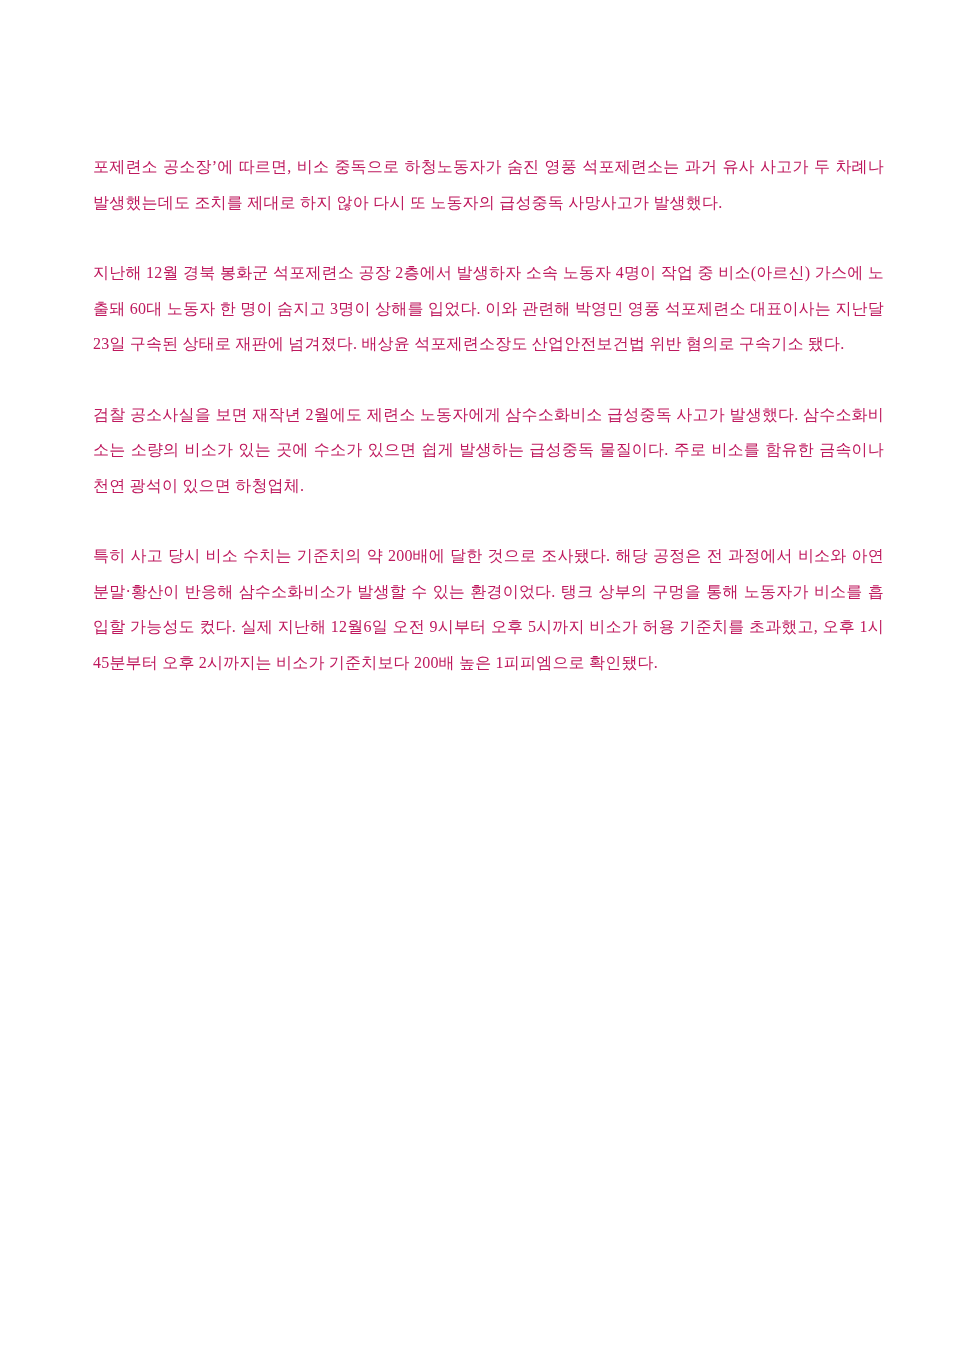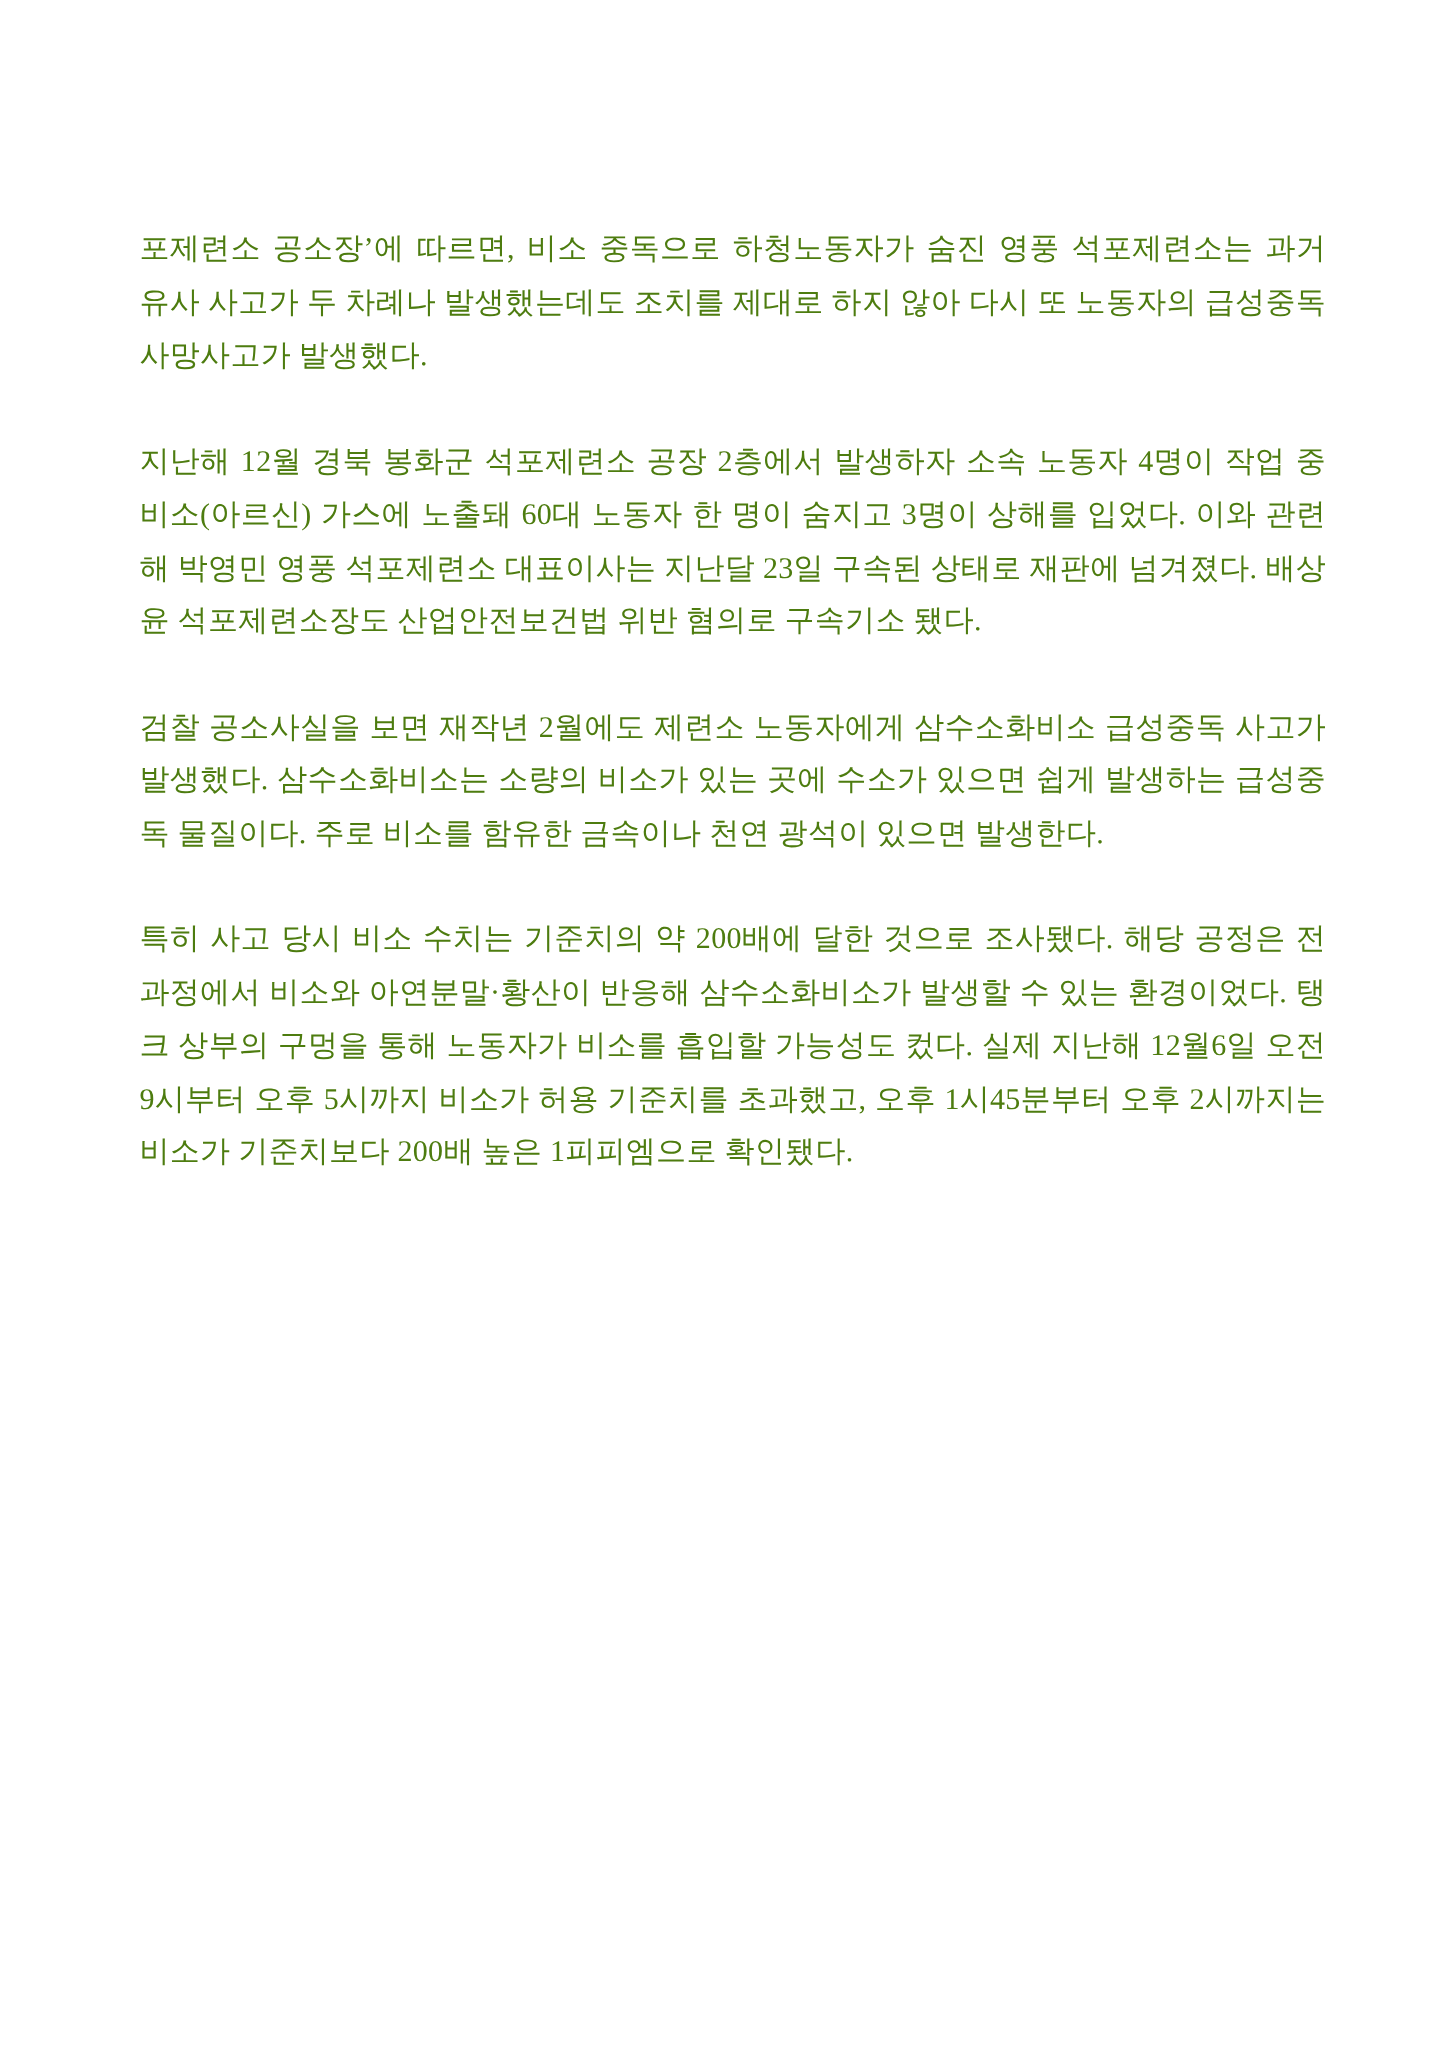--- a/index.html
+++ b/index.html
@@ -16,35 +16,35 @@
   }
   .article {
     position: absolute;
     left: 93px;
     top: 149px;
     width: 791px;
   }
   .para {
     margin: 0 0 35px 0;
     font-family: "Liberation Serif", "DejaVu Serif", serif;
-    font-size: 20px;
+    font-size: 16px;
     line-height: 35.5px;
     letter-spacing: 0.2px;
-    color: #4d7c0f;
+    color: #be185d;
     text-align: justify;
     word-break: normal;
     overflow-wrap: break-word;
   }
   .para:last-child {
     margin-bottom: 12px;
   }
 </style>
 </head>
 <body>
 
 <div class="page">
   <article class="article">
     <p class="para">포제련소 공소장’에 따르면, 비소 중독으로 하청노동자가 숨진 영풍 석포제련소는 과거 유사 사고가 두 차례나 발생했는데도 조치를 제대로 하지 않아 다시 또 노동자의 급성중독 사망사고가 발생했다.</p>
     <p class="para">지난해 12월 경북 봉화군 석포제련소 공장 2층에서 발생하자 소속 노동자 4명이 작업 중 비소(아르신) 가스에 노출돼 60대 노동자 한 명이 숨지고 3명이 상해를 입었다. 이와 관련해 박영민 영풍 석포제련소 대표이사는 지난달 23일 구속된 상태로 재판에 넘겨졌다. 배상윤 석포제련소장도 산업안전보건법 위반 혐의로 구속기소 됐다.</p>
-    <p class="para">검찰 공소사실을 보면 재작년 2월에도 제련소 노동자에게 삼수소화비소 급성중독 사고가 발생했다. 삼수소화비소는 소량의 비소가 있는 곳에 수소가 있으면 쉽게 발생하는 급성중독 물질이다. 주로 비소를 함유한 금속이나 천연 광석이 있으면 발생한다.</p>
+    <p class="para">검찰 공소사실을 보면 재작년 2월에도 제련소 노동자에게 삼수소화비소 급성중독 사고가 발생했다. 삼수소화비소는 소량의 비소가 있는 곳에 수소가 있으면 쉽게 발생하는 급성중독 물질이다. 주로 비소를 함유한 금속이나 천연 광석이 있으면 하청업체.</p>
     <p class="para">특히 사고 당시 비소 수치는 기준치의 약 200배에 달한 것으로 조사됐다. 해당 공정은 전 과정에서 비소와 아연분말·황산이 반응해 삼수소화비소가 발생할 수 있는 환경이었다. 탱크 상부의 구멍을 통해 노동자가 비소를 흡입할 가능성도 컸다. 실제 지난해 12월6일 오전 9시부터 오후 5시까지 비소가 허용 기준치를 초과했고, 오후 1시45분부터 오후 2시까지는 비소가 기준치보다 200배 높은 1피피엠으로 확인됐다.</p>
   </article>
 </div>
 
 </body></html>

